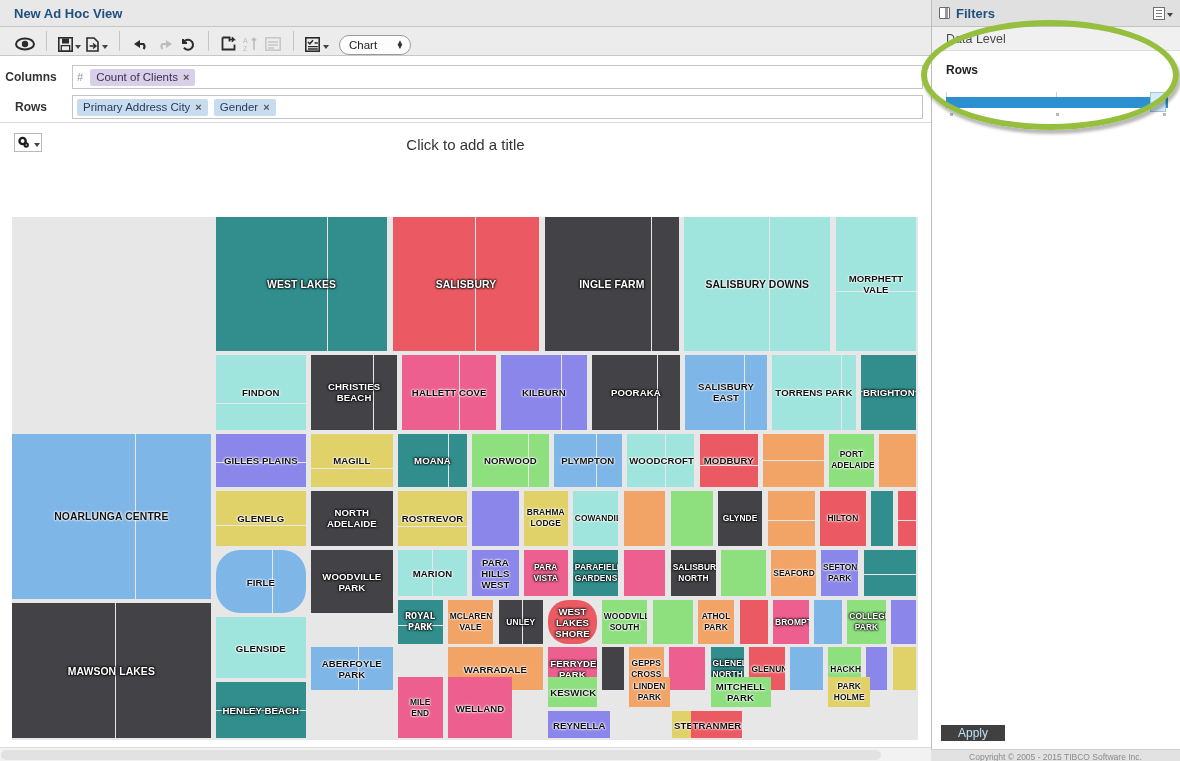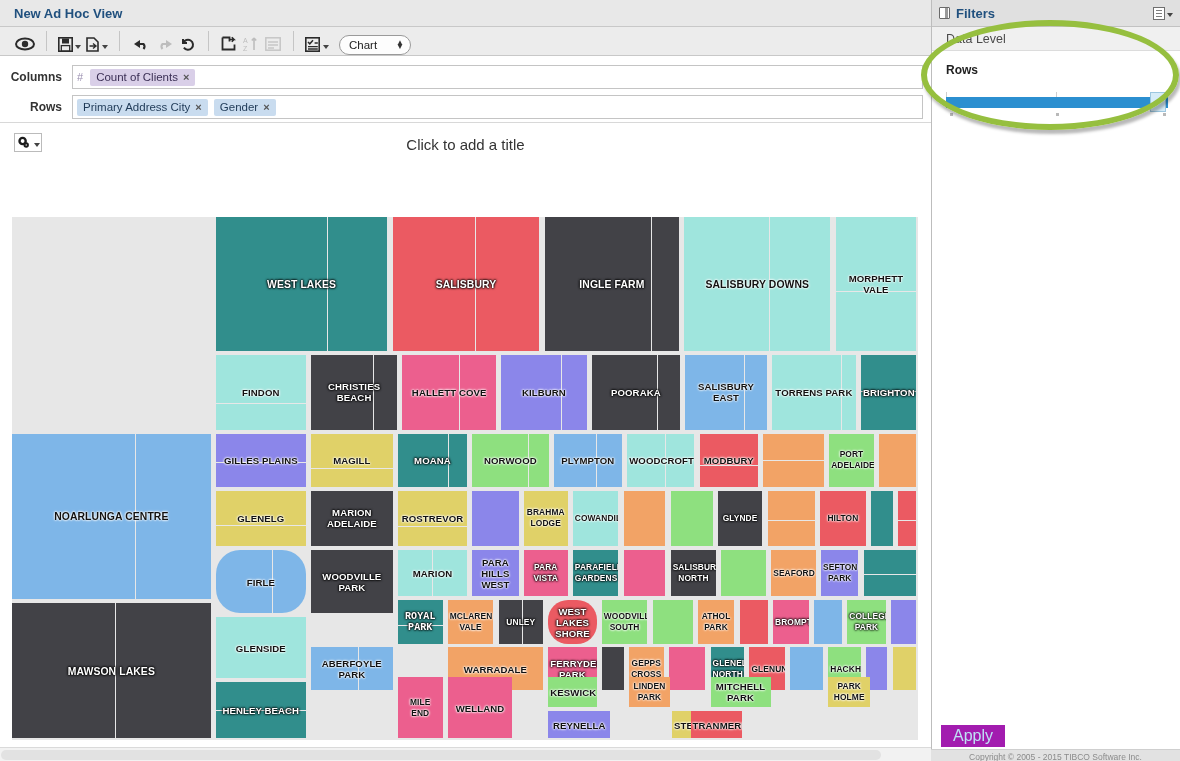--- a/index.html
+++ b/index.html
@@ -50,21 +50,21 @@
   .spin { display: flex; flex-direction: column; align-items: center; line-height: 4px; }
   .spin i { font-style: normal; font-size: 8px; color: #333; }
 
   
   .shelf {
     display: flex; align-items: center;
     padding: 3px 0 3px 0;
     background: #fff;
   }
   .shelf-label {
-    width: 72px; text-align: right; padding-right: 10px;
+    width: 72px; text-align: center; padding-right: 10px;
     font-size: 12px; font-weight: bold; color: #333;
     font-family: "Liberation Sans", sans-serif;
   }
   .shelf-well {
     flex: 1; height: 24px; margin-right: 8px;
     border: 1px solid #c4c4c4; background: #fff;
     display: flex; align-items: center; padding: 0 4px; gap: 6px;
   }
   .pill {
     display: inline-flex; align-items: center; gap: 5px;
@@ -166,23 +166,23 @@
   .f-custom {
     position: absolute; left: 0; right: 0; bottom: 40px;
     height: 22px; background: #ddd8ea; border-top: 1px solid #c9c3da; border-bottom: 1px solid #c9c3da;
     display: flex; align-items: center; padding-left: 8px; cursor: pointer;
   }
   .f-custom .tri { width:0;height:0;border-top:4.5px solid transparent;border-bottom:4.5px solid transparent;border-left:6px solid #3a3a5a; margin-right:6px;}
   .f-custom .ctxt { font-size: 12px; font-weight: bold; color: #2c3350; }
 
   .apply-btn {
     position: absolute; left: 941px; top: 725px;
-    width: 64px; height: 22px; background: #a21caf; color: #bfe0f5;
+    width: 64px; height: 16px; background: #404040; color: #bfe0f5;
     display: flex; align-items: center; justify-content: center;
-    font-size: 16px; cursor: pointer;
+    font-size: 12px; cursor: pointer;
   }
   .copyright {
     position: absolute; left: 931px; right: 0; bottom: 0; height: 12px;
     background: #e2e2e2; border-top: 1px solid #cfcfcf;
     font-size: 8.5px; color: #8b8b8b; text-align: center; overflow: hidden;
     line-height: 14px;
   }
 
   
   #annot {
@@ -457,21 +457,21 @@
         <div class="city" style="left: 867.042px; top: 216.522px; width: 37.358px; height: 53.838px;">
           <div class="sub" style="background: rgb(242, 163, 102); top: 0px; height: 100%; left: 0%; width: 100%;"></div>
         </div>
         <div class="city" style="left: 203.85px; top: 274.052px; width: 89.906px; height: 54.884px;">
           <div class="sub" style="background: rgb(224, 209, 104); left: 0px; width: 100%; top: 0%; height: 62%;"></div>
           <div class="sub" style="background: rgb(224, 209, 104); left: 0px; width: 100%; top: 62%; height: 38%; border-top: 1.6px solid rgb(231, 231, 231);"></div>
           <div class="lbl dark">GLENELG</div>
         </div>
         <div class="city" style="left: 298.98px; top: 274.052px; width: 81.752px; height: 54.884px;">
           <div class="sub" style="background: rgb(66, 66, 71); top: 0px; height: 100%; left: 0%; width: 100%;"></div>
-          <div class="lbl light">MARION ADELAIDE</div>
+          <div class="lbl light">NORTH ADELAIDE</div>
         </div>
         <div class="city" style="left: 385.956px; top: 274.052px; width: 69.068px; height: 54.884px;">
           <div class="sub" style="background: rgb(224, 209, 104); left: 0px; width: 100%; top: 0%; height: 64%;"></div>
           <div class="sub" style="background: rgb(224, 209, 104); left: 0px; width: 100%; top: 64%; height: 36%; border-top: 1.6px solid rgb(231, 231, 231);"></div>
           <div class="lbl dark">ROSTREVOR</div>
         </div>
         <div class="city" style="left: 460.248px; top: 274.052px; width: 46.418px; height: 54.884px;">
           <div class="sub" style="background: rgb(139, 134, 234); top: 0px; height: 100%; left: 0%; width: 100%;"></div>
         </div>
         <div class="city" style="left: 511.89px; top: 274.052px; width: 43.7px; height: 54.884px;">

